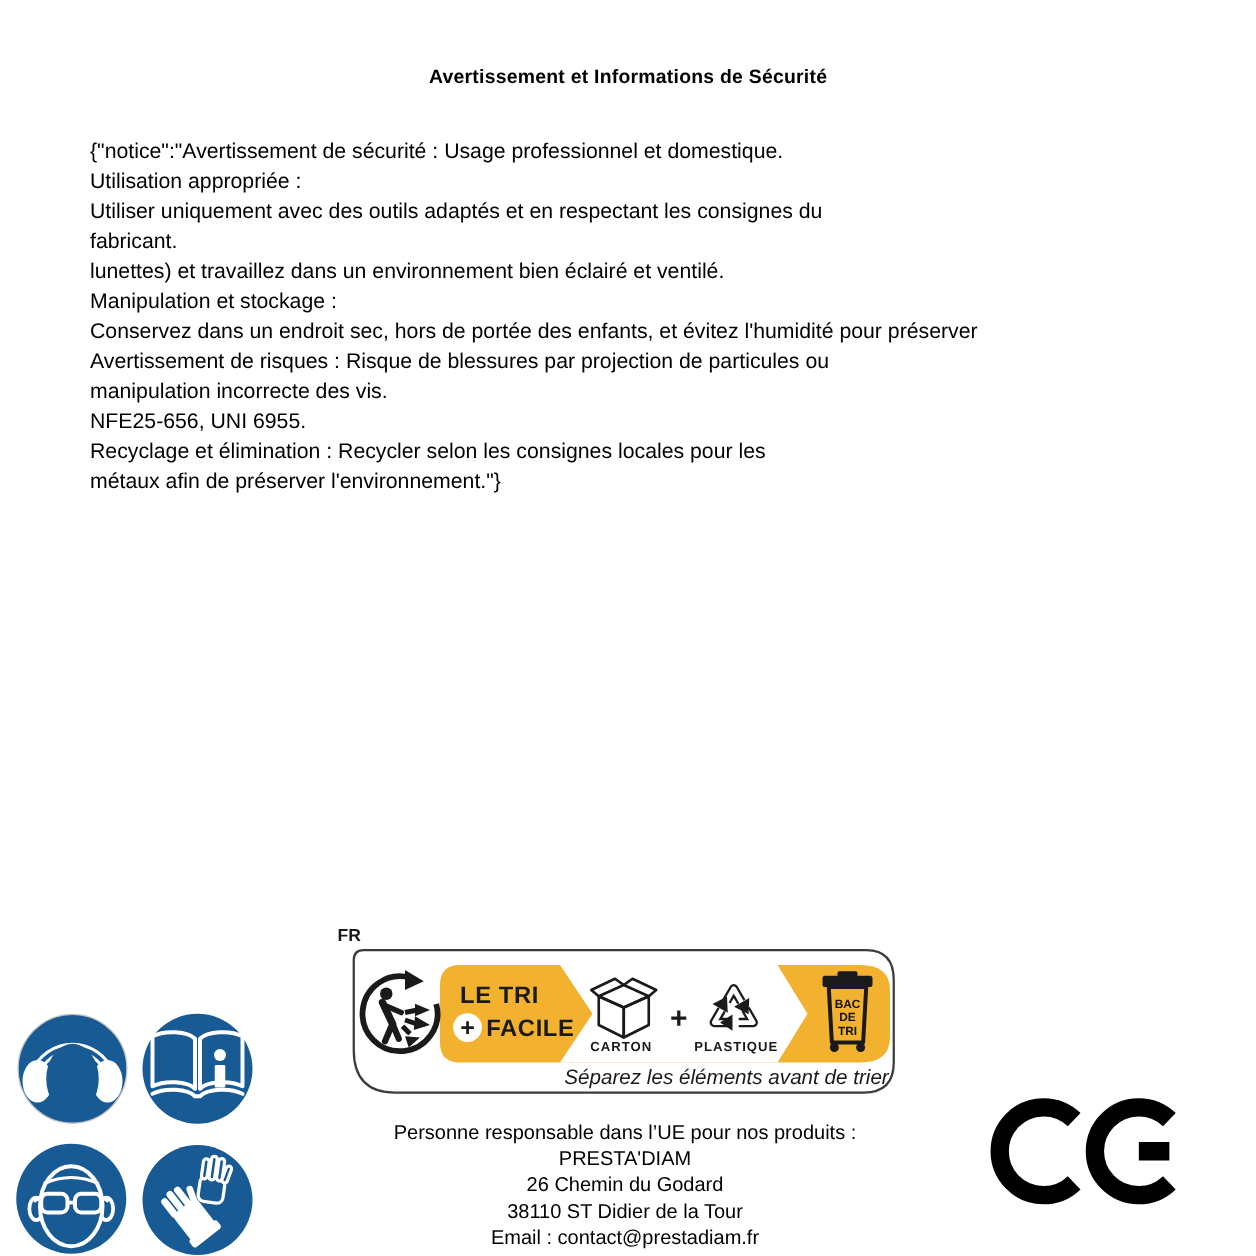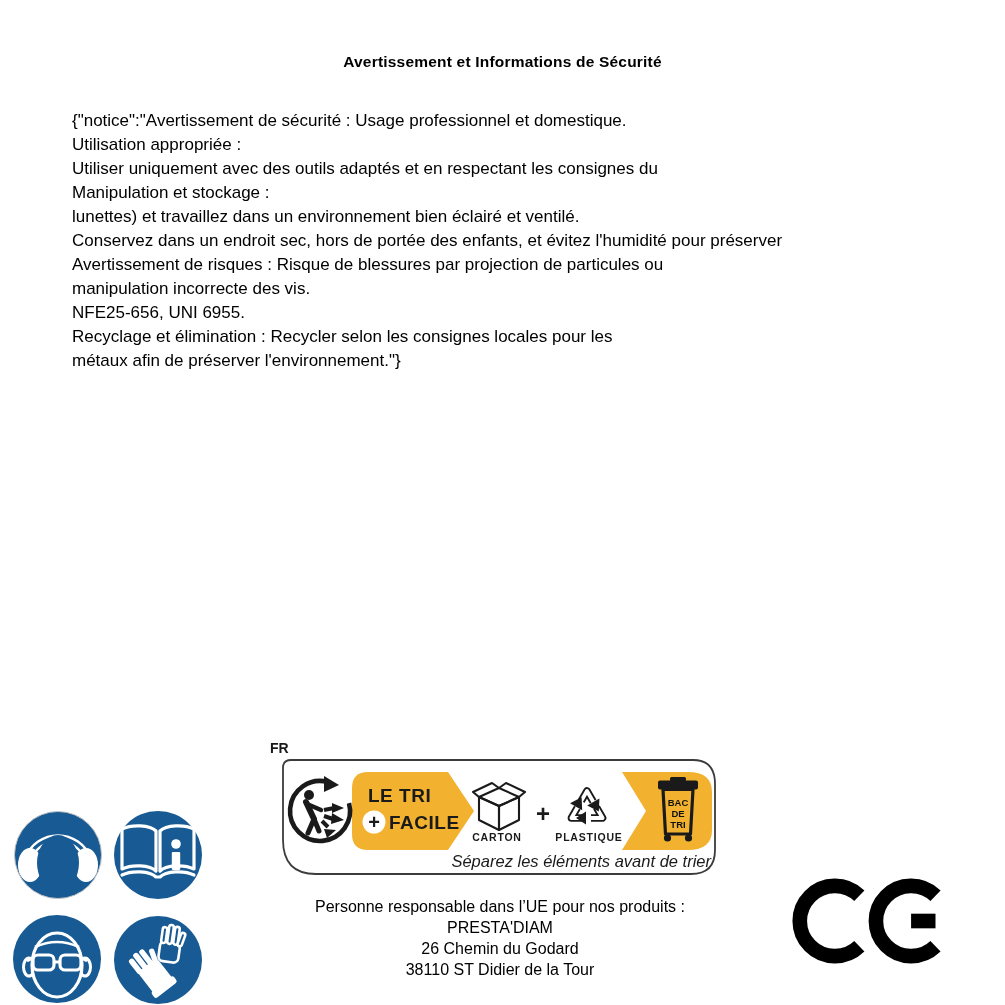--- a/index.html
+++ b/index.html
@@ -20,22 +20,23 @@
 <body>
 
 <div class="page">
 
   <div class="title">Avertissement et Informations de Sécurité</div>
 
   <div class="notice">
     <div class="nline">{"notice":"Avertissement de sécurité : Usage professionnel et domestique.</div>
     <div class="nline">Utilisation appropriée :</div>
     <div class="nline">Utiliser uniquement avec des outils adaptés et en respectant les consignes du</div>
+    <div class="nline">fabricant.</div>
+    <div class="nline">lunettes) et travaillez dans un environnement bien éclairé et ventilé.</div>
     <div class="nline">Manipulation et stockage :</div>
-    <div class="nline">lunettes) et travaillez dans un environnement bien éclairé et ventilé.</div>
     <div class="nline">Conservez dans un endroit sec, hors de portée des enfants, et évitez l'humidité pour préserver</div>
     <div class="nline">Avertissement de risques : Risque de blessures par projection de particules ou</div>
     <div class="nline">manipulation incorrecte des vis.</div>
     <div class="nline">NFE25-656, UNI 6955.</div>
     <div class="nline">Recyclage et élimination : Recycler selon les consignes locales pour les</div>
     <div class="nline">métaux afin de préserver l'environnement."}</div>
   </div>
 
   <svg class="picto" style="left:13px;top:786px" width="90" height="90" viewBox="-45 -45 90 90">
     <circle cx="0" cy="0" r="43.5" fill="#175A94" stroke="#c3c3c3" stroke-width="1"></circle>
@@ -154,20 +155,21 @@
 
       <text x="443" y="133" font-size="16.5" font-style="italic" font-weight="400" fill="#1a1a1a" text-anchor="end">Séparez les éléments avant de trier</text>
     </svg>
   </div>
 
   <div class="resp">
     <div>Personne responsable dans l’UE pour nos produits :</div>
     <div>PRESTA'DIAM</div>
     <div>26 Chemin du Godard</div>
     <div>38110 ST Didier de la Tour</div>
+    <div>Email : contact@prestadiam.fr</div>
   </div>
 
   <svg class="ce" width="166" height="102" viewBox="0 0 170 104">
     <path d="M 71 26.1 A 36 36 0 1 0 71 77.9" fill="none" stroke="#000" stroke-width="15"></path>
     <path d="M 149 26.1 A 36 36 0 1 0 149 77.9" fill="none" stroke="#000" stroke-width="15"></path>
     <path d="M 124 52 L 149 52" fill="none" stroke="#000" stroke-width="15"></path>
   </svg>
 
 </div>
 

